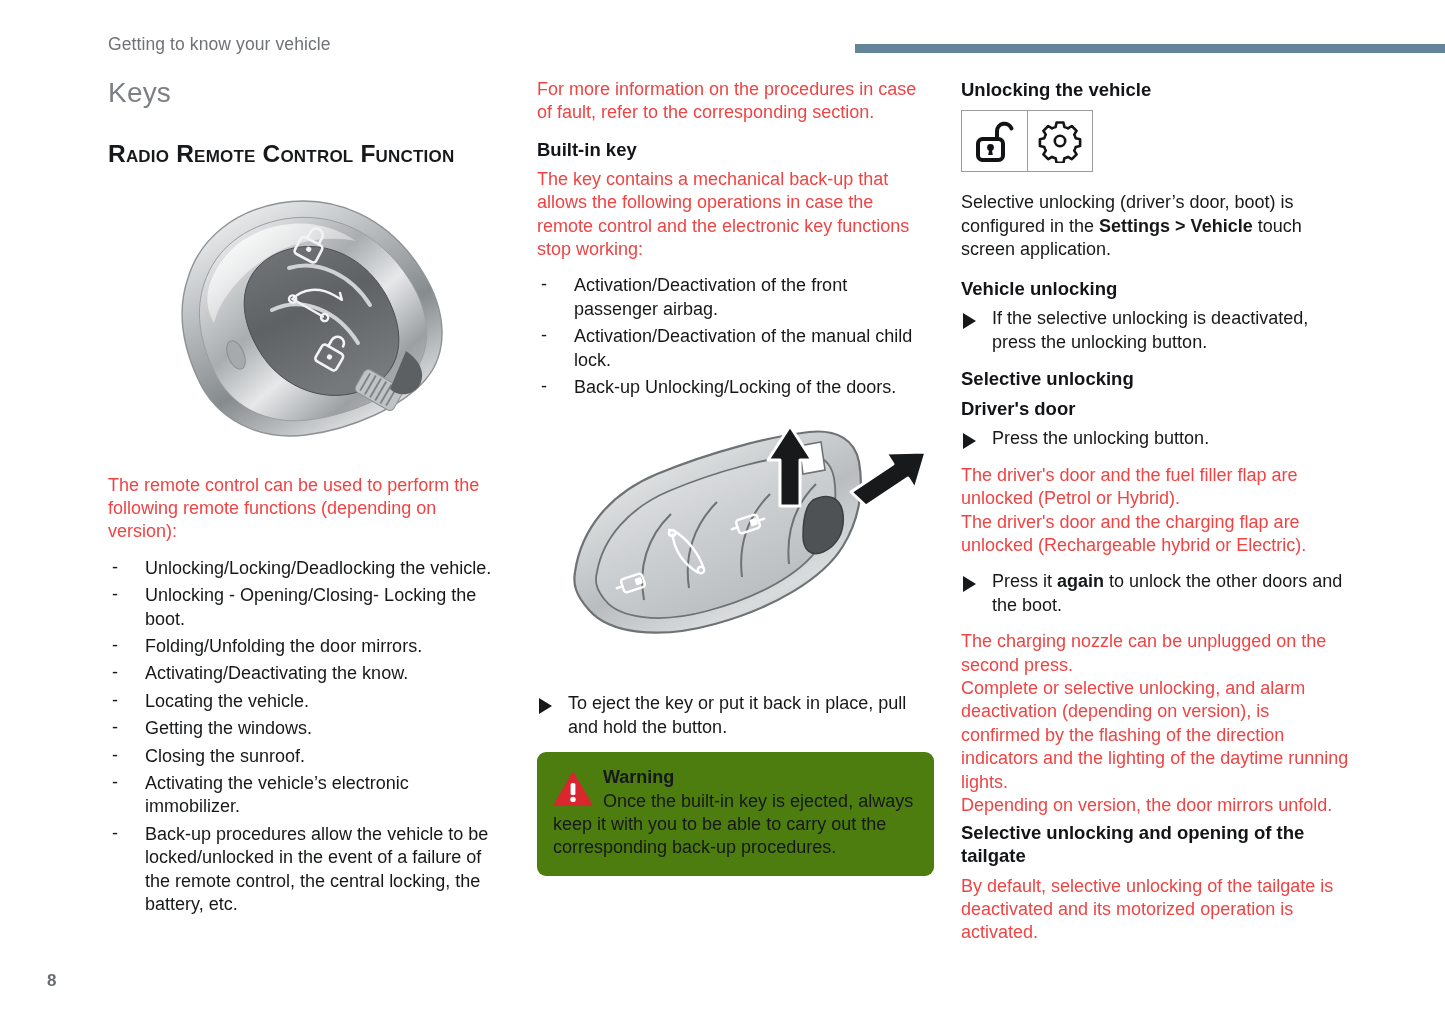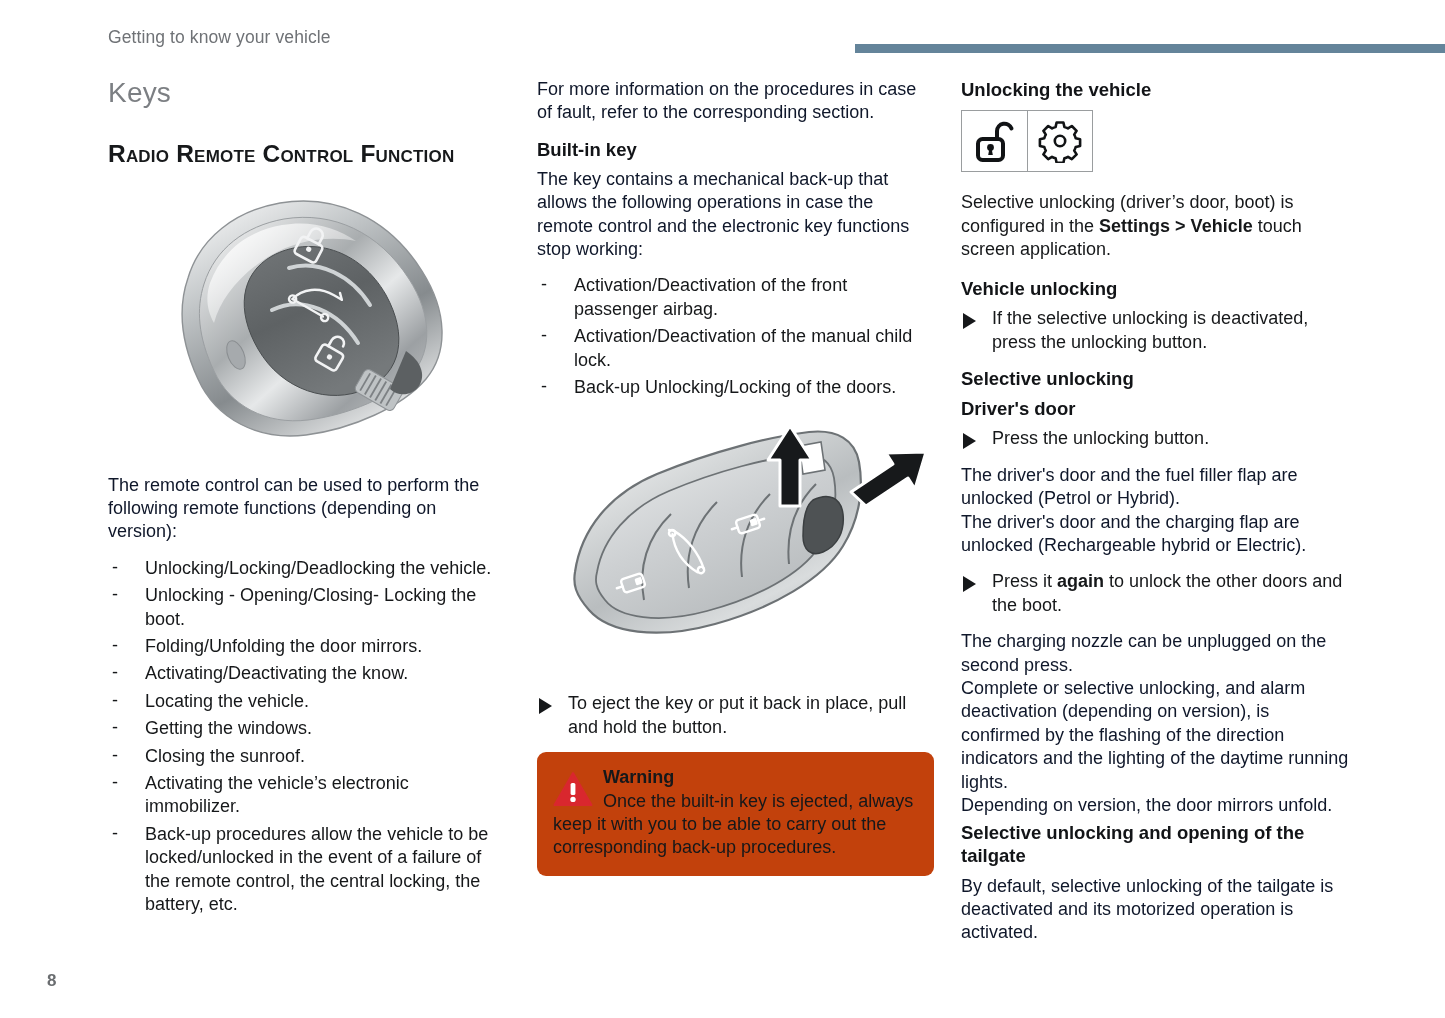--- a/index.html
+++ b/index.html
@@ -15,21 +15,21 @@
 
   
   .header-rule {
     position: absolute;
     left: 855px; top: 44px;
     width: 590px; height: 9px;
     background: #64849a;
   }
   .running-head {
     position: absolute;
-    left: 108px; top: 27px;
+    left: 108px; top: 34px;
     font-size: 17.5px;
     color: #6f7276;
     letter-spacing: .1px;
   }
 
   
   .page-number {
     position: absolute;
     left: 47px; top: 971px;
     font-size: 17px;
@@ -72,21 +72,21 @@
     line-height: 1.25;
   }
   h3.h-bold.tight-top { margin-top: 13px; }
   h3.h-bold.first { margin-top: 0; }
   h3.h-bold.subtight { margin-top: 4px; }
 
   p.body {
     font-size: 18px;
     line-height: 1.30;
     margin: 0 0 13px 0;
-    color: #0f172a;
+    color: #ef4444;
   }
   p.body.nogap { margin-bottom: 0; }
 
   
   ul.dash-list {
     list-style: none;
     margin: 0 0 13px 0;
     padding: 0;
   }
   ul.dash-list li {
@@ -138,21 +138,21 @@
   
   .fob-line-wrap {
     position: relative;
     width: 397px; height: 272px;
     margin: 10px 0 8px 0;
   }
   .fob-line-wrap svg { display:block; }
 
   
   .warning-box {
-    background: #c2410c;
+    background: #4d7c0f;
     border-radius: 9px;
     padding: 14px 16px 16px 16px;
     margin-top: 10px;
     position: relative;
   }
   .warning-tri {
     float: left;
     width: 40px; height: 36px;
     margin: 5px 10px 2px 0;
   }

